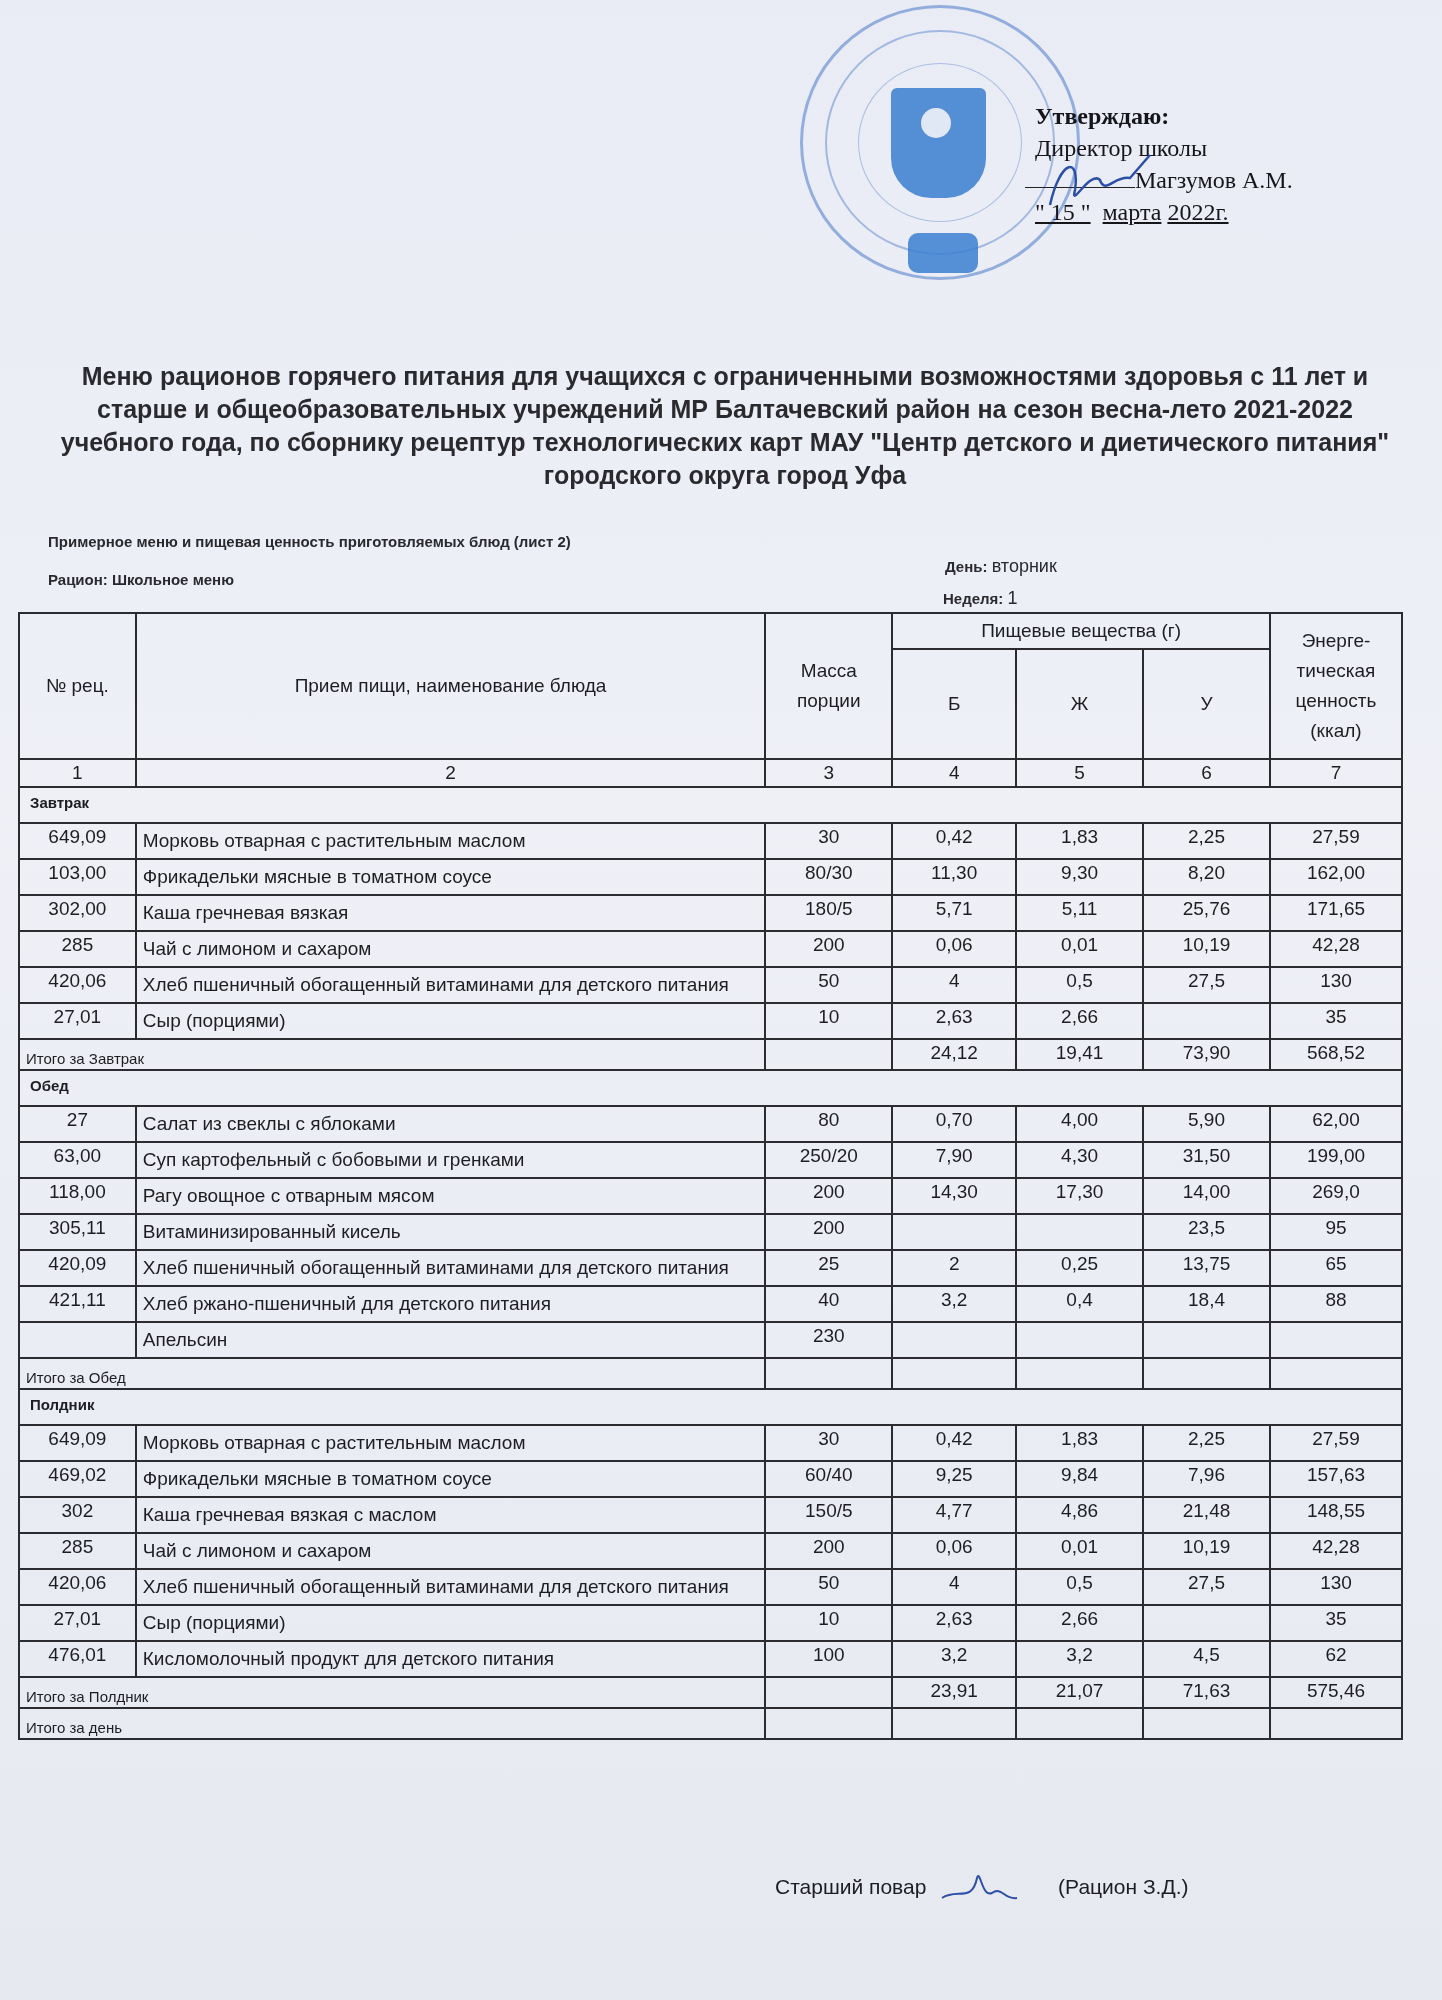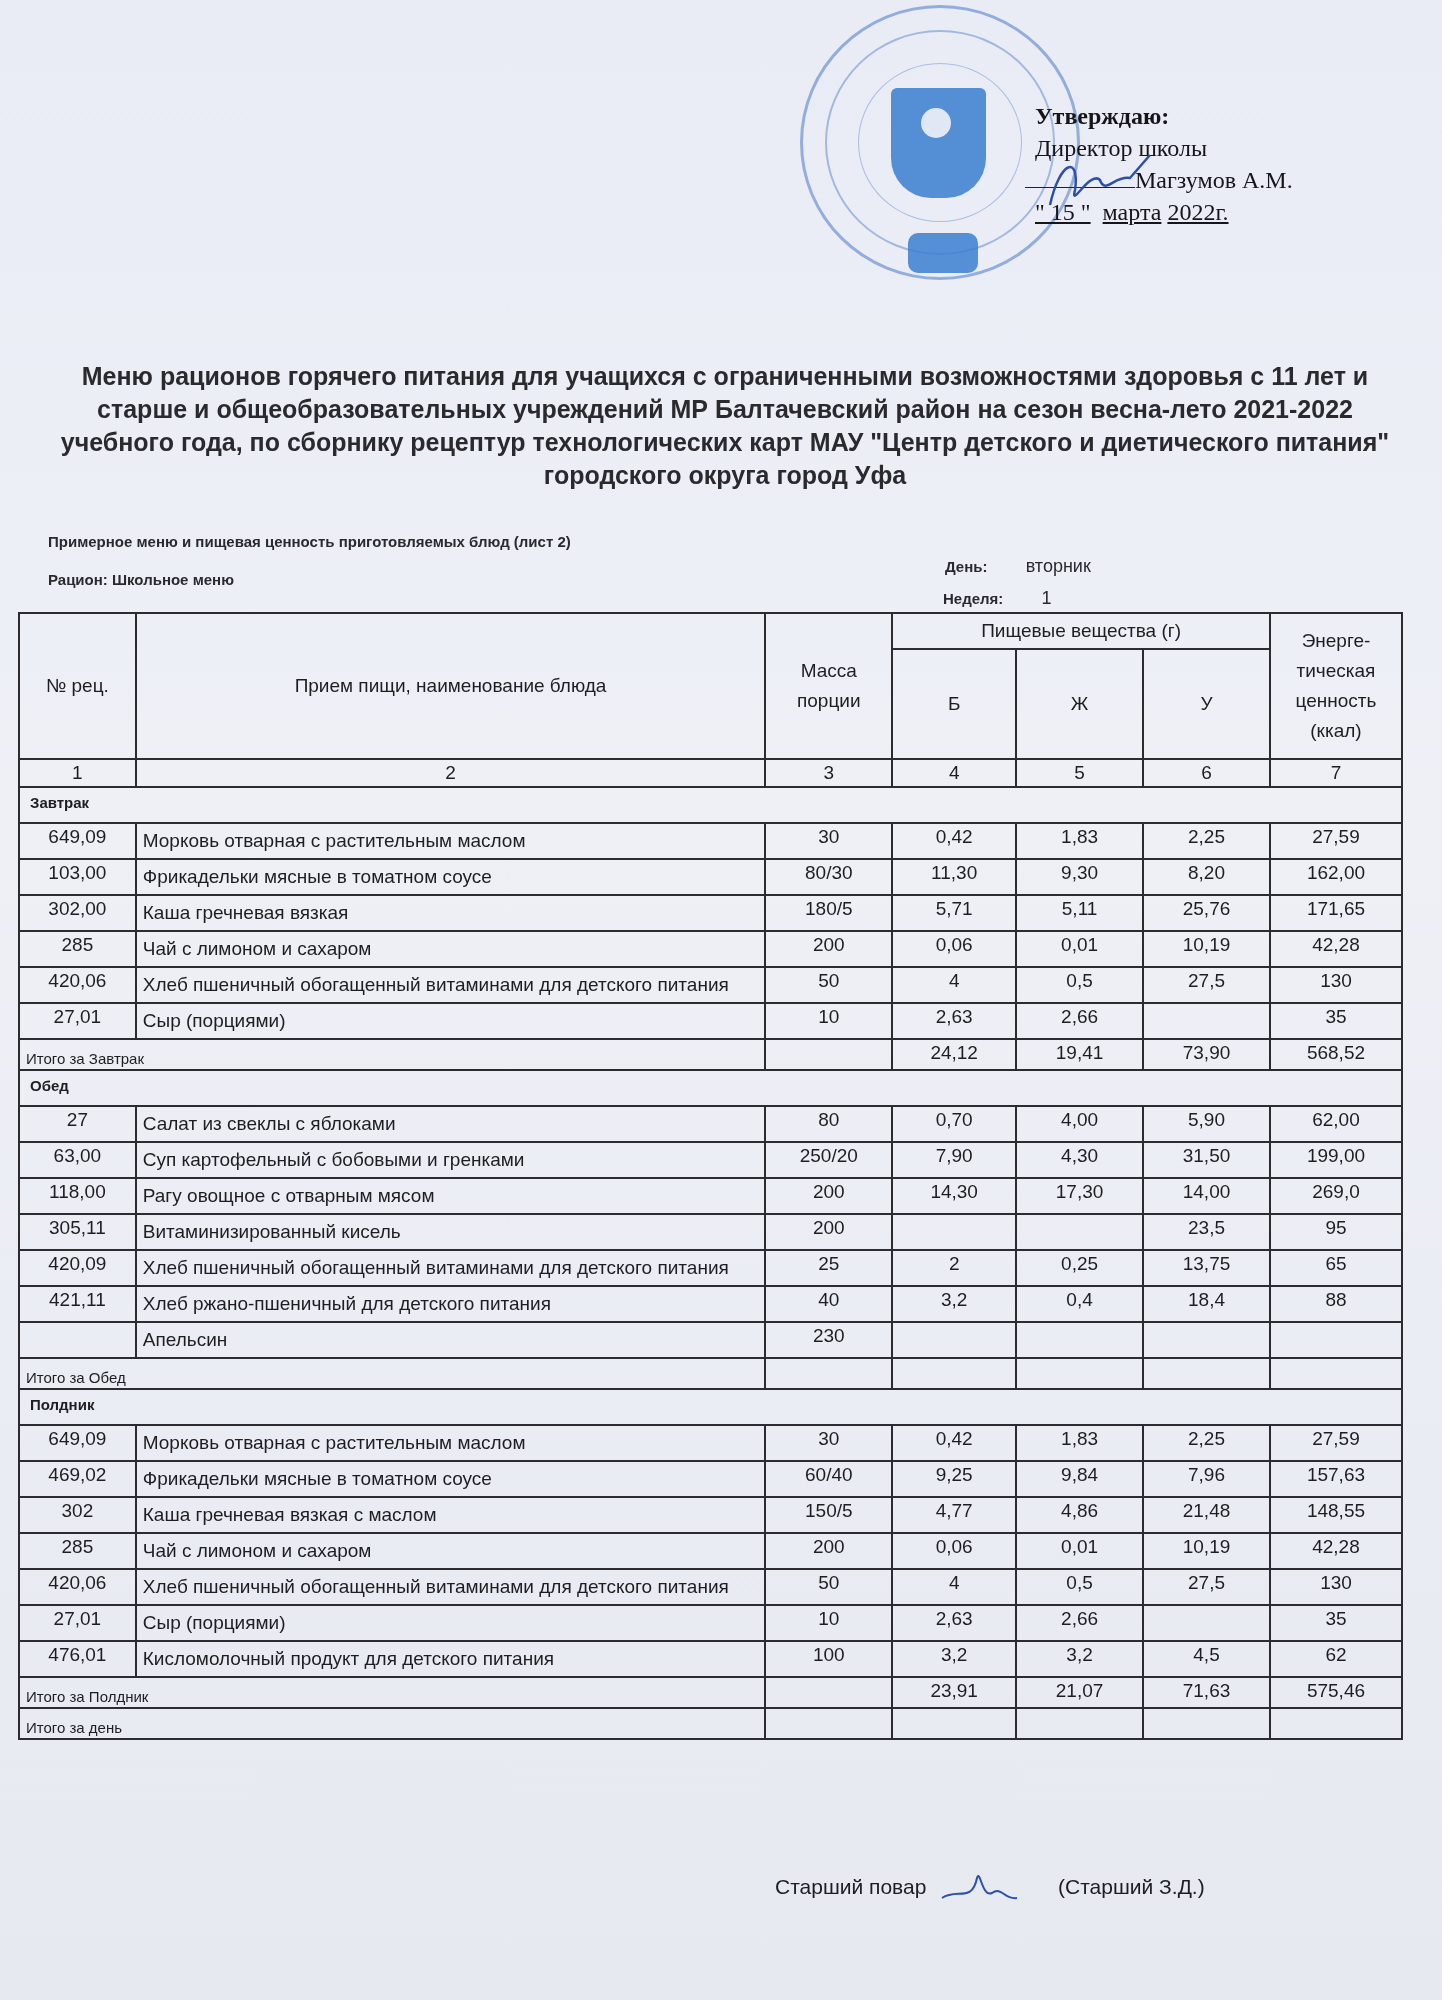--- a/index.html
+++ b/index.html
@@ -41,21 +41,21 @@
   .approve .sigline { display: inline-block; width: 110px; border-bottom: 1.5px solid #222; margin-left: -10px; }
   .approve .u { text-decoration: underline; }
   .signature {
     position: absolute; left: 1040px; top: 150px; width: 120px; height: 70px;
   }
   .title {
     position: absolute; left: 40px; top: 360px; width: 1370px;
     text-align: center; font-weight: bold; font-size: 25px; line-height: 33px; color: #2a2a2e;
   }
   .meta { position: absolute; font-size: 15px; font-weight: bold; color: #2a2a2e; text-align: right; }
-  .meta .val { font-weight: normal; font-size: 18px; margin-left: 34px; }
+  .meta .val { font-weight: normal; font-size: 18px; }
   table.menu {
     position: absolute; left: 18px; top: 612px; width: 1385px;
     border-collapse: collapse; font-family: "Liberation Sans", sans-serif; font-size: 19px;
     color: #1e1e22;
   }
   table.menu td, table.menu th {
     border: 2px solid #2b2b30; padding: 2px 6px; vertical-align: top;
   }
   table.menu th { font-weight: normal; text-align: center; vertical-align: middle; font-size: 19px; line-height: 30px; }
   table.menu td.num { text-align: center; }
@@ -364,14 +364,14 @@
         <td class="num"></td>
       </tr>
     </tbody>
 </table>
 
 <div class="footer">
   <span class="u">Старший повар</span>
   <svg class="sig" viewBox="0 0 120 40" width="120" height="40" style="vertical-align:middle;">
     <path d="M10 30 C 25 20, 40 35, 45 10 C 48 0, 50 30, 60 25 C 70 18, 72 32, 85 30" fill="none" stroke="#2c4fa8" stroke-width="2"></path>
   </svg>
-  <span class="u">(Старший З.Д.)</span>
+  <span class="u">(Рацион З.Д.)</span>
 </div>
 
 </body></html>

